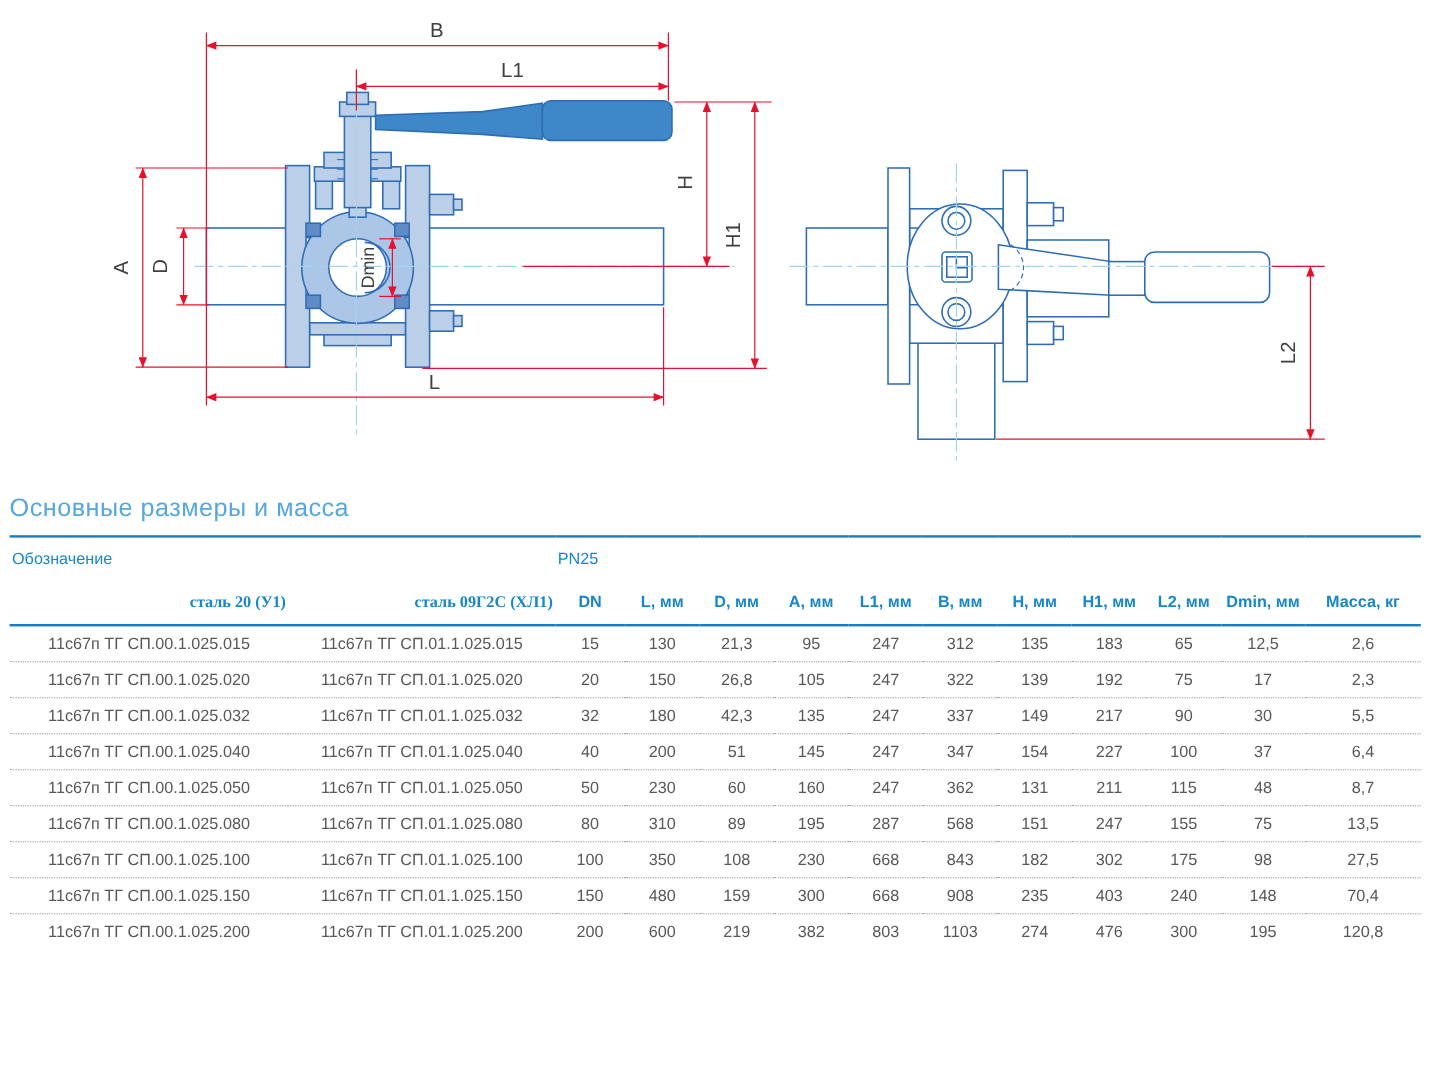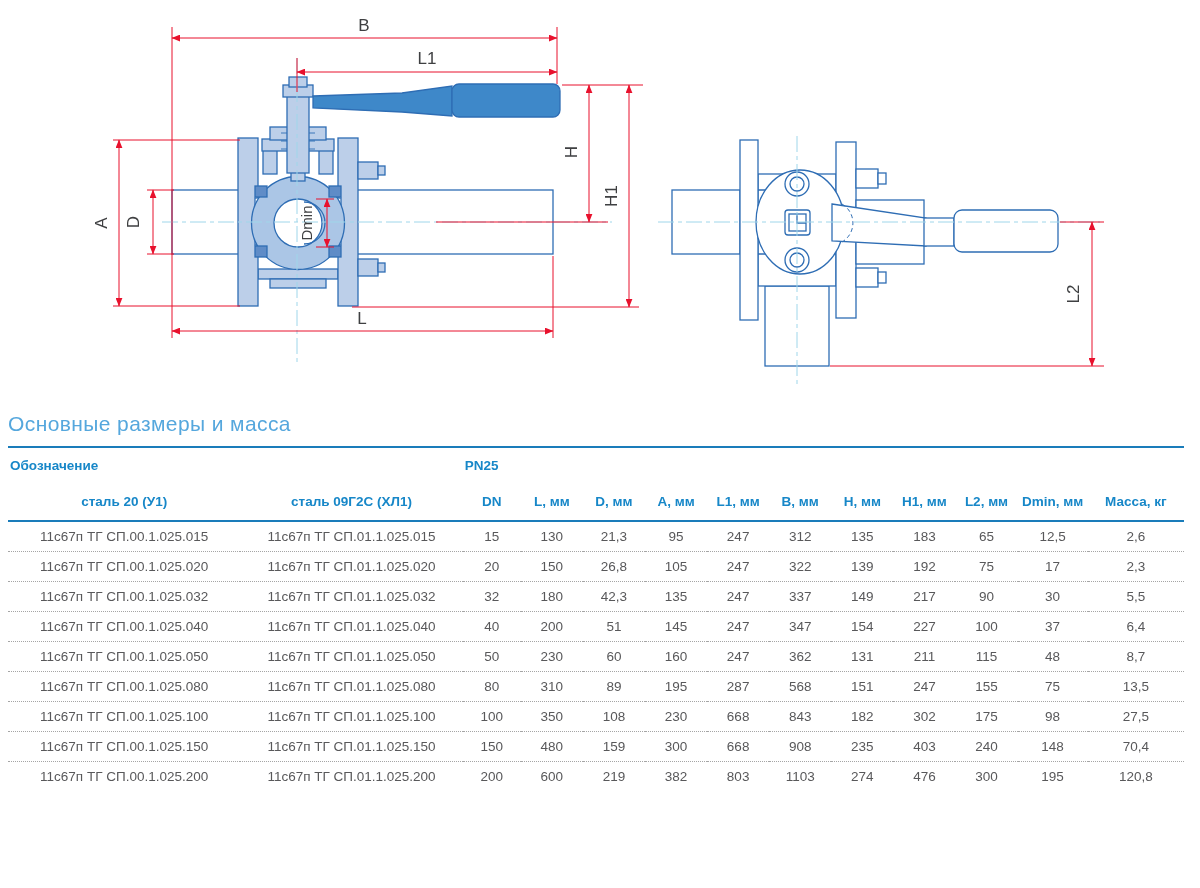--- a/index.html
+++ b/index.html
@@ -23,32 +23,32 @@
     margin-left: 8px;
   }
   table.dims th, table.dims td {
     padding: 0 2px;
     white-space: nowrap;
     overflow: hidden;
   }
   thead tr.group-row th {
     border-top: 2px solid #1a7cba;
     height: 36px;
-    color: #1787c8; font-size: 13.5px; font-weight: 700;
+    color: #1787c8; font-size: 13.5px; font-weight: 400;
     vertical-align: middle;
   }
   thead tr.group-row th.designation { text-align: left; padding-left: 2px; }
   thead tr.group-row th.pn { text-align: left; }
   thead tr.cols-row th {
     height: 38px;
     border-bottom: 2px solid #1a7cba;
     color: #1787c8; font-size: 13.5px; font-weight: 700;
     text-align: center; vertical-align: middle;
   }
-  thead tr.cols-row th.des { text-align: center; padding-left: 2px; }
+  thead tr.cols-row th.des { text-align: right; padding-left: 2px; font-family: Liberation Serif, serif; }
   tbody td {
     height: 30px;
     color: #58585a; font-size: 13.5px;
     text-align: center; vertical-align: middle;
     border-bottom: 1px dotted #a5a5a5;
   }
   tbody td.des { text-align: center; padding-left: 2px; }
   tbody tr:last-child td { border-bottom: none; }
 </style>
 </head>

